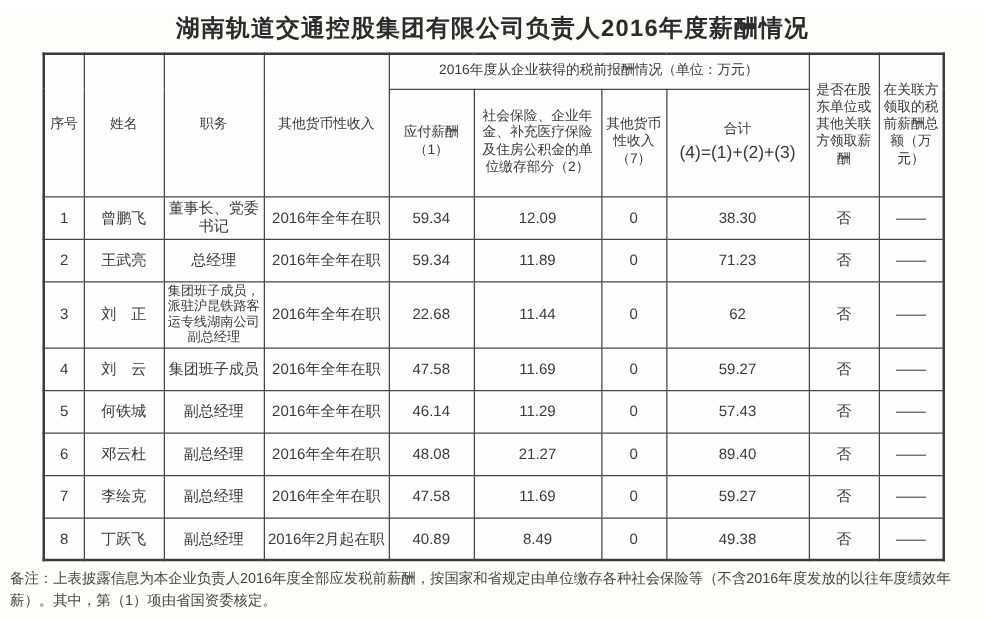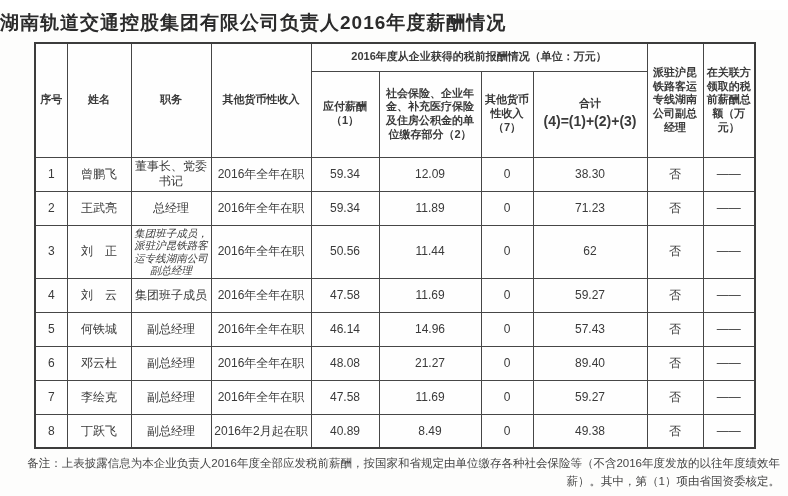--- a/index.html
+++ b/index.html
@@ -3,47 +3,47 @@
 <meta charset="utf-8">
 <style>
   html,body{margin:0;padding:0;background:#ffffff;}
   body{
     width:788px;height:496px;overflow:hidden;
     font-family:"Liberation Sans","DejaVu Sans",sans-serif;
     color:#333;-webkit-font-smoothing:antialiased;
   }
   .page{width:788px;height:496px;background:#fdfdfc;position:relative;}
   .doc-title{
-    margin:10px 0 6px 0;
+    margin:10px 0 6px 0;text-align:center;
     font-size:19px;font-weight:bold;color:#2b2b2b;letter-spacing:1px;
   }
   table.salary{
     table-layout:fixed;width:720px;margin:0 0 0 34px;
     border-collapse:collapse;border:2px solid #3c3c3c;
     background:#fefefe;
   }
   table.salary th,table.salary td{
     border:1px solid #464646;
     text-align:center;vertical-align:middle;
     padding:1px 2px;overflow:hidden;
     color:#3a3a3a;
   }
-  table.salary th{font-weight:bold;font-size:11px;line-height:1.25;}
+  table.salary th{font-weight:normal;font-size:11px;line-height:1.25;}
   table.salary td{font-size:12px;line-height:1.25;}
   tr.hrow1{height:28px;}
   tr.hrow2{height:86px;}
   tr.drow{height:34px;}
   tr.drow.tall{height:50px;}
   .formula{display:block;font-size:14px;margin-top:2px;letter-spacing:0;}
   .sum-label{display:block;}
   td.pos{font-size:11.5px;}
-  td.pos.small{font-size:10.5px;line-height:1.2;font-style:italic;}
+  td.pos.small{font-size:10.5px;line-height:1.2;}
   .note{
     margin:6px 8px 0 8px;font-size:11.5px;line-height:1.5;
-    color:#454545;text-align:right;
+    color:#454545;text-align:left;
   }
 </style>
 </head>
 <body>
 
 <div class="page">
   <div class="doc-title">湖南轨道交通控股集团有限公司负责人2016年度薪酬情况</div>
 
   <table class="salary">
     <colgroup>
@@ -58,21 +58,21 @@
       <col style="width:56px">
         <col style="width:52px">
     </colgroup>
     <thead>
       <tr class="hrow1">
         <th rowspan="2">序号</th>
         <th rowspan="2">姓名</th>
         <th rowspan="2">职务</th>
         <th rowspan="2">其他货币性收入</th>
         <th colspan="4">2016年度从企业获得的税前报酬情况（单位：万元）</th>
-        <th rowspan="2">派驻沪昆铁路客运专线湖南公司副总经理</th>
+        <th rowspan="2">是否在股东单位或其他关联方领取薪酬</th>
         <th rowspan="2">在关联方领取的税前薪酬总额（万元）</th>
       </tr>
       <tr class="hrow2">
         <th>应付薪酬（1）</th>
         <th>社会保险、企业年金、补充医疗保险及住房公积金的单位缴存部分（2）</th>
         <th>其他货币性收入（7）</th>
         <th>
           <span class="sum-label">合计</span>
           <span class="formula">(4)=(1)+(2)+(3)</span>
         </th>
@@ -101,21 +101,21 @@
         <td>0</td>
         <td>71.23</td>
         <td>否</td>
         <td>——</td>
       </tr>
       <tr class="drow tall">
         <td>3</td>
         <td>刘　正</td>
         <td class="pos small">集团班子成员，派驻沪昆铁路客运专线湖南公司副总经理</td>
         <td>2016年全年在职</td>
-        <td>50.56</td>
+        <td>22.68</td>
         <td>11.44</td>
         <td>0</td>
         <td>62</td>
         <td>否</td>
         <td>——</td>
       </tr>
       <tr class="drow">
         <td>4</td>
         <td>刘　云</td>
         <td class="pos">集团班子成员</td>
@@ -126,21 +126,21 @@
         <td>59.27</td>
         <td>否</td>
         <td>——</td>
       </tr>
       <tr class="drow">
         <td>5</td>
         <td>何铁城</td>
         <td class="pos">副总经理</td>
         <td>2016年全年在职</td>
         <td>46.14</td>
-        <td>14.96</td>
+        <td>11.29</td>
         <td>0</td>
         <td>57.43</td>
         <td>否</td>
         <td>——</td>
       </tr>
       <tr class="drow">
         <td>6</td>
         <td>邓云杜</td>
         <td class="pos">副总经理</td>
         <td>2016年全年在职</td>

